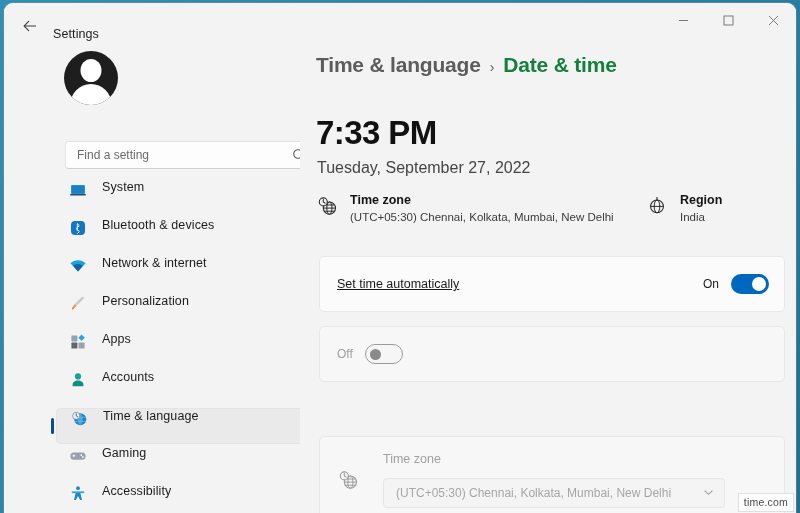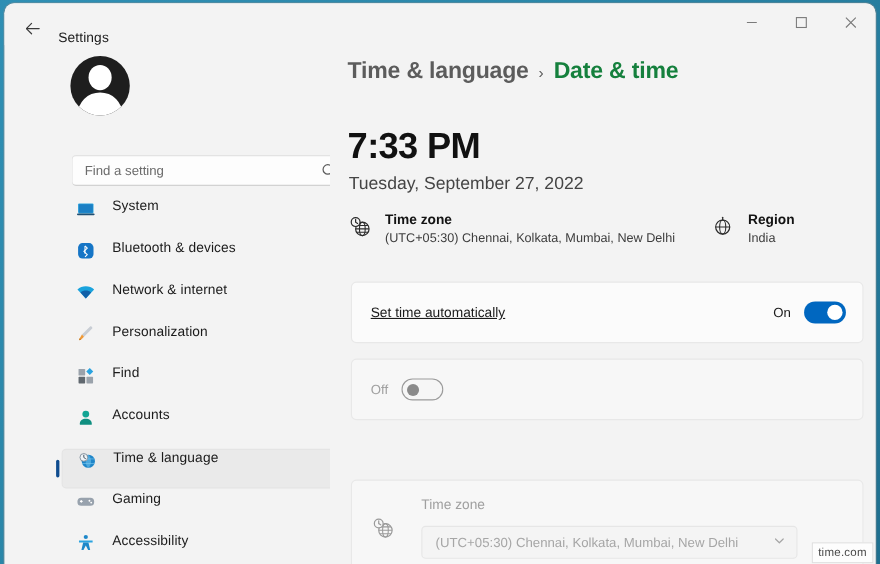--- a/index.html
+++ b/index.html
@@ -483,21 +483,21 @@
 
       <div class="navitem">
         <span class="navicon">
           <svg width="18" height="18" viewBox="0 0 18 18">
             <rect x="2.4" y="2.4" width="6" height="6" rx=".6" fill="#9aa2ab"></rect>
             <rect x="2.4" y="9.6" width="6" height="6" rx=".6" fill="#60686f"></rect>
             <rect x="9.6" y="9.6" width="6" height="6" rx=".6" fill="#9aa2ab"></rect>
             <path d="M12.6 1.6l3.2 3.2-3.2 3.2-3.2-3.2z" fill="#2aa3e0"></path>
           </svg>
         </span>
-        <span class="navlabel">Find</span>
+        <span class="navlabel">Apps</span>
       </div>
 
       <div class="navitem">
         <span class="navicon">
           <svg width="18" height="18" viewBox="0 0 18 18">
             <circle cx="9" cy="5.4" r="3.1" fill="#12a594"></circle>
             <path d="M9 9.6c3.1 0 5.4 1.9 5.4 4.2v1.4H3.6v-1.4C3.6 11.5 5.9 9.6 9 9.6z" fill="#0f8f80"></path>
           </svg>
         </span>
         <span class="navlabel">Accounts</span>

